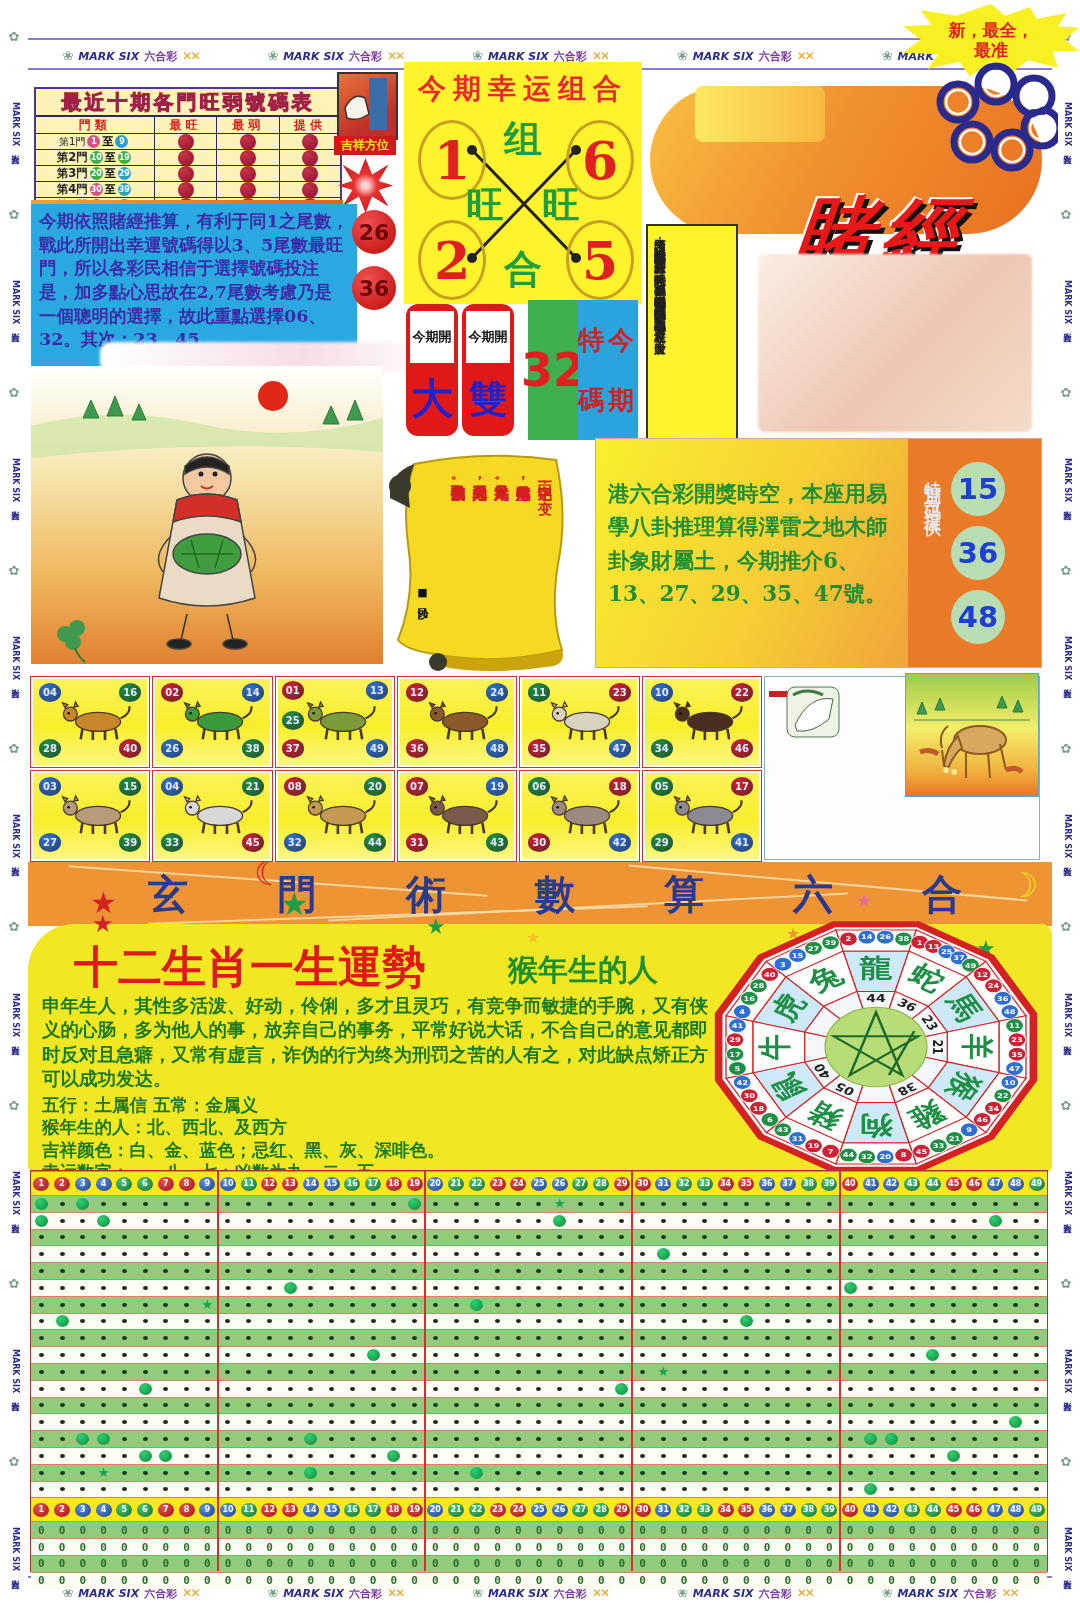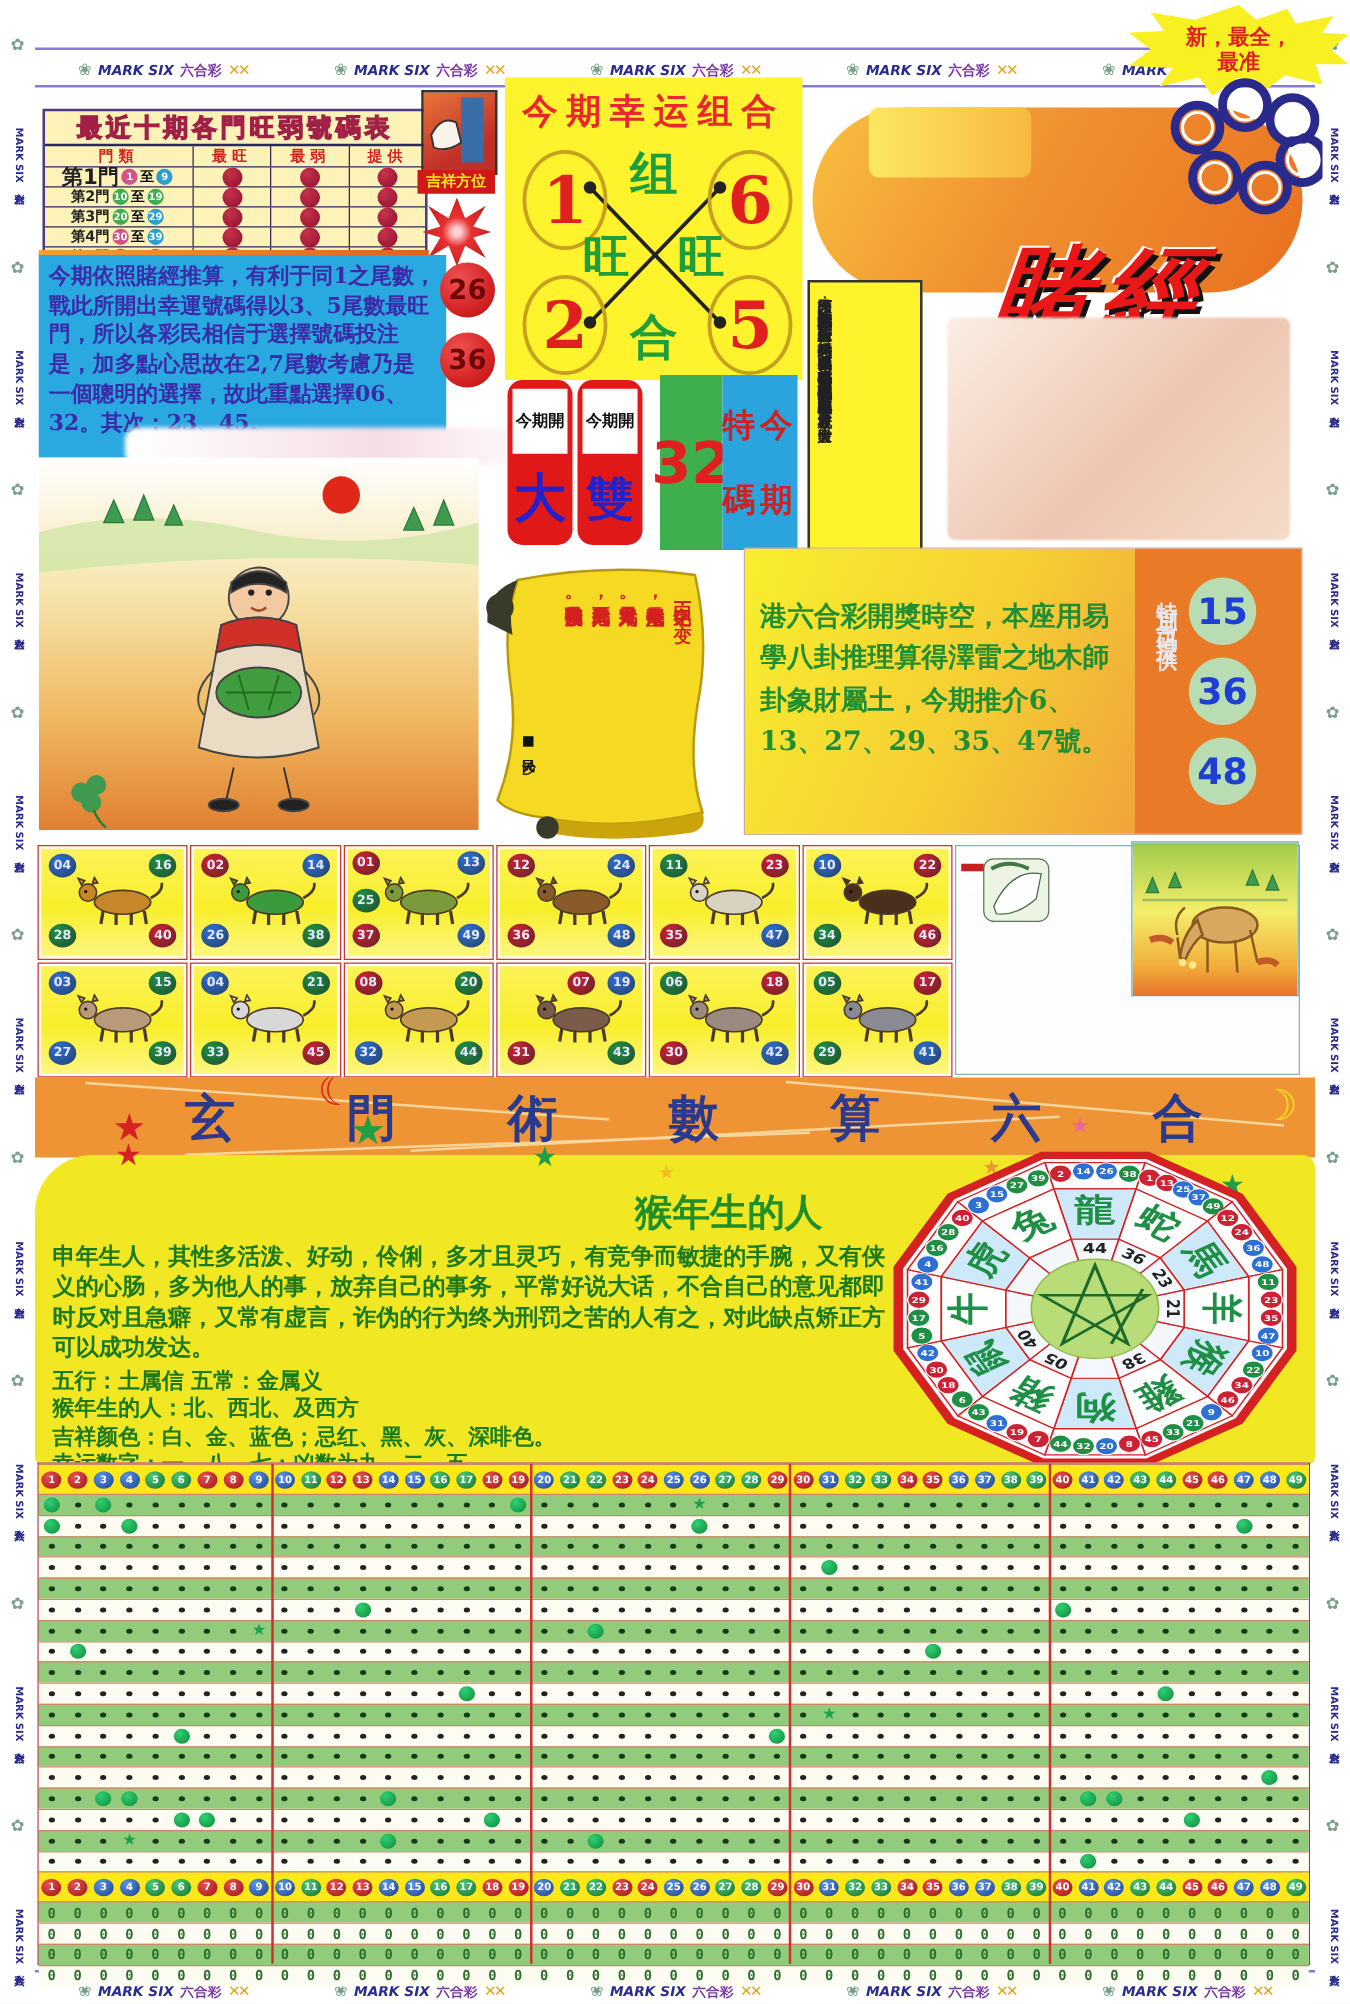--- a/index.html
+++ b/index.html
@@ -157,21 +157,21 @@
         <div class="ht-c" style="width: 62px; border-top: 1px solid rgb(42, 42, 90);">
           <span style="color:#d42222;font-weight:bold;font-size:12px;letter-spacing:4px;">最弱</span>
         </div>
         <div class="ht-c" style="width: 60px; border-top: 1px solid rgb(42, 42, 90);">
           <span style="color:#d42222;font-weight:bold;font-size:12px;letter-spacing:4px;">提供</span>
         </div>
       </div>
   <div id="hot-body">
         <div class="ht-row" style="height: 15px;">
           <div class="ht-c" style="width: 118px;">
-            <span style="font-size:17px;font-weight:bold;color:#222;">第1門</span>
+            <span style="font-size:10px;font-weight:normal;color:#222;">第1門</span>
       <span class="mini-ball" style="background:#d4518c">1</span>
       <span style="font-size:11px;font-weight:bold;">至</span>
       <span class="mini-ball" style="background:#2aa0d0">9</span>
           </div>
           <div class="ht-c" style="width: 62px;">
             <span class="dk-ball"></span>
           </div>
           <div class="ht-c" style="width: 62px;">
             <span class="dk-ball"></span>
           </div>
@@ -589,21 +589,21 @@
       <circle cx="20" cy="15" r="8"></circle>
       <path d="M14,8 l-3,-6 l6,2 Z"></path>
             <path d="M24,7 l2,-6 l3,5 Z"></path>
       <path d="M34,32 l-2,12 M46,34 l0,11 M60,34 l0,11 M72,32 l2,12" fill="none" stroke-width="3"></path>
       <path d="M78,20 q12,-6 10,-14" fill="none" stroke-width="2.5"></path>
           </g>
       <circle cx="18" cy="14" r="1.5" fill="#111"></circle>
         </svg>
       </div>
       <div class="zcell">
-        <span class="zball" style="background: radial-gradient(circle at 35% 30%, rgb(204, 34, 51), rgb(34, 34, 34) 160%); top: 6px; left: 8px; margin-left: 48px;">07</span>
+        <span class="zball" style="background: radial-gradient(circle at 35% 30%, rgb(204, 34, 51), rgb(34, 34, 34) 160%); top: 6px; left: 8px;">07</span>
         <span class="zball" style="background: radial-gradient(circle at 35% 30%, rgb(45, 111, 210), rgb(34, 34, 34) 160%); top: 6px; right: 8px;">19</span>
         <span class="zball" style="background: radial-gradient(circle at 35% 30%, rgb(204, 34, 51), rgb(34, 34, 34) 160%); top: 62px; left: 8px;">31</span>
         <span class="zball" style="background: radial-gradient(circle at 35% 30%, rgb(31, 143, 70), rgb(34, 34, 34) 160%); top: 62px; right: 8px;">43</span>
         <svg width="78" height="40" viewBox="0 0 90 46" style="position: absolute; left: 22px; top: 24px;">
           <g stroke="#4a3a2a" stroke-width="1.5" fill="#7a5a48">
       <ellipse cx="52" cy="24" rx="26" ry="11"></ellipse>
       <circle cx="20" cy="15" r="8"></circle>
       <path d="M14,8 l-3,-6 l6,2 Z"></path>
             <path d="M24,7 l2,-6 l3,5 Z"></path>
       <path d="M34,32 l-2,12 M46,34 l0,11 M60,34 l0,11 M72,32 l2,12" fill="none" stroke-width="3"></path>
@@ -709,20 +709,21 @@
   <span class="star" style="left:828px;top:30px;color:#e86a9a;font-size:18px;">★</span>
   <span class="star" style="left:980px;top:6px;color:#f2e020;font-size:34px;">☽</span>
 </div>
 
 <div class="abs" style="left:28px;top:924px;width:1024px;height:248px;background:#f1e723;border-radius:46px 10px 6px 6px;">
   <span class="star" style="left:64px;top:-12px;color:#d42222;font-size:24px;">★</span>
   <span class="star" style="left:398px;top:-8px;color:#1f9e45;font-size:22px;">★</span>
   <span class="star" style="left:498px;top:6px;color:#f2c020;font-size:16px;">★</span>
   <span class="star" style="left:758px;top:2px;color:#e89a30;font-size:16px;">★</span>
   <span class="star" style="left:948px;top:14px;color:#1f9e45;font-size:22px;">★</span>
+  <div style="position:absolute;left:46px;top:14px;color:#e01818;font-size:44px;font-weight:bold;font-family:'DejaVu Serif',serif;white-space:nowrap;">十二生肖一生運勢</div>
   <div style="position:absolute;left:480px;top:26px;color:#1f8f2a;font-size:30px;font-weight:bold;white-space:nowrap;">猴年生的人</div>
   <div style="position:absolute;left:14px;top:70px;width:676px;color:#1a7a1f;font-size:18.5px;font-weight:bold;line-height:1.32;font-family:'DejaVu Serif',serif;">申年生人，其性多活泼、好动，伶俐，多才且灵巧，有竞争而敏捷的手腕，又有侠义的心肠，多为他人的事，放弃自己的事务，平常好说大话，不合自己的意见都即时反对且急癖，又常有虚言，诈伪的行为终为刑罚之苦的人有之，对此缺点矫正方可以成功发达。</div>
   <div id="fortune-lines" style="position:absolute;left:14px;top:170px;color:#1a7a1f;font-size:17.5px;font-weight:bold;line-height:1.28;font-family:'DejaVu Serif',serif;">
         <div>五行：土属信 五常：金属义</div>
         <div>猴年生的人：北、西北、及西方</div>
         <div>吉祥颜色：白、金、蓝色；忌红、黑、灰、深啡色。</div>
         <div>幸运数字：一、八、七；凶数为九、二、五。</div>
         <div>幸运花：菊花、葱花</div>
       </div>
 </div>

